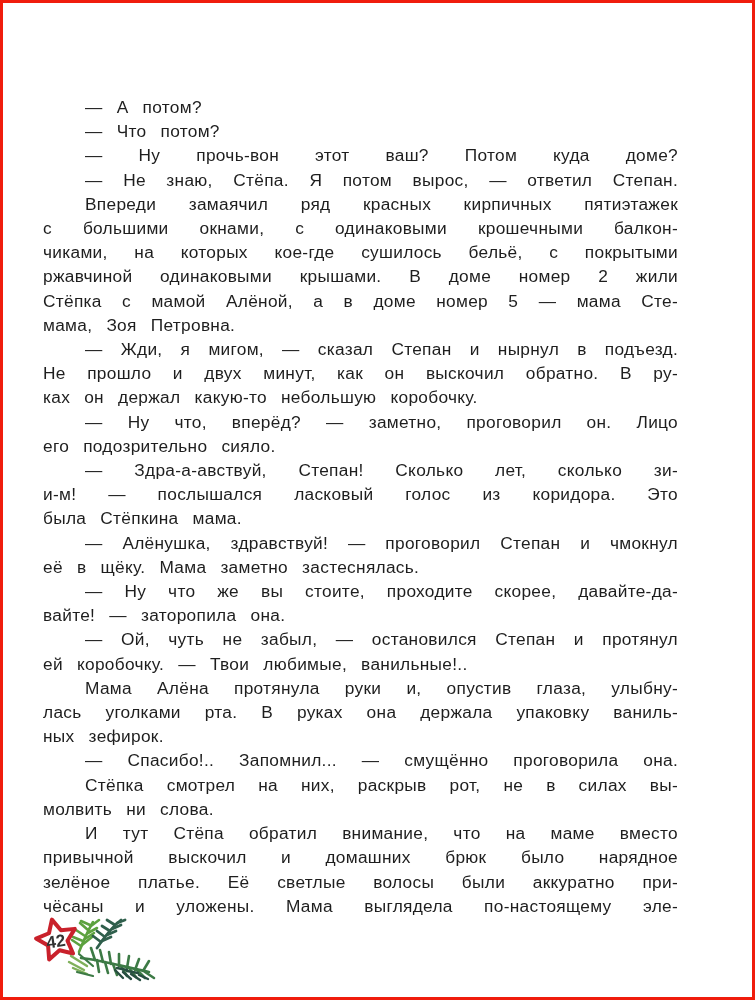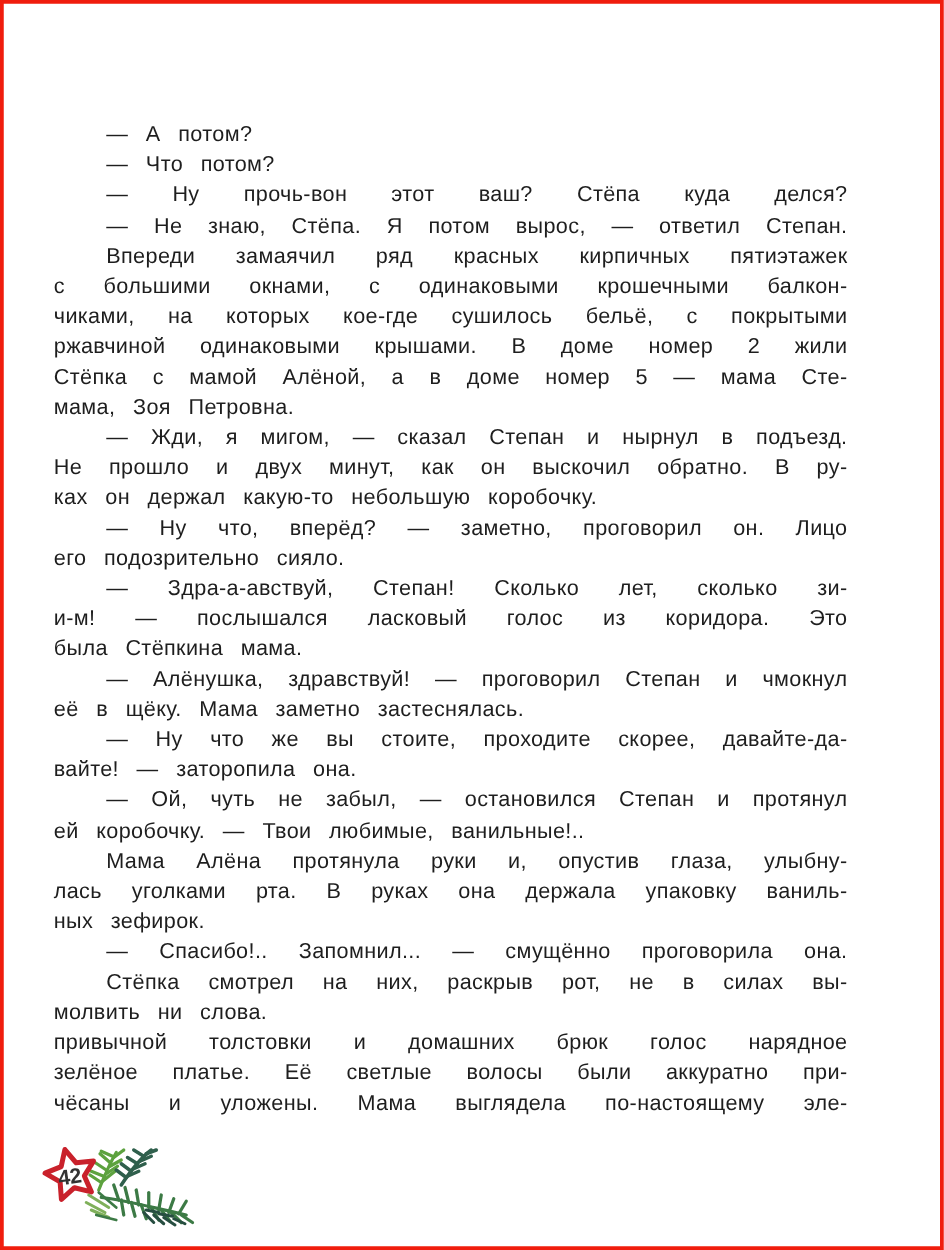--- a/index.html
+++ b/index.html
@@ -49,21 +49,21 @@
   .branches-front{z-index:3;left:34px;top:34px;width:50px;height:36px;}
 </style>
 </head>
 <body>
 
 <div class="frame"></div>
 
 <div class="text-block">
     <div class="line indent end">— А потом?</div>
     <div class="line indent end">— Что потом?</div>
-    <div class="line indent">— Ну прочь-вон этот ваш? Стёпа куда делся?</div>
+    <div class="line indent">— Ну прочь-вон этот ваш? Потом куда доме?</div>
     <div class="line indent">— Не знаю, Стёпа. Я потом вырос, — ответил Степан.</div>
     <div class="line indent">Впереди замаячил ряд красных кирпичных пятиэтажек</div>
     <div class="line">с большими окнами, с одинаковыми крошечными балкон-</div>
     <div class="line">чиками, на которых кое-где сушилось бельё, с покрытыми</div>
     <div class="line">ржавчиной одинаковыми крышами. В доме номер 2 жили</div>
     <div class="line">Стёпка с мамой Алёной, а в доме номер 5 — мама Сте-</div>
     <div class="line end">мама, Зоя Петровна.</div>
     <div class="line indent">— Жди, я мигом, — сказал Степан и нырнул в подъезд.</div>
     <div class="line">Не прошло и двух минут, как он выскочил обратно. В ру-</div>
     <div class="line end">ках он держал какую-то небольшую коробочку.</div>
@@ -77,21 +77,22 @@
     <div class="line indent">— Ну что же вы стоите, проходите скорее, давайте-да-</div>
     <div class="line end">вайте! — заторопила она.</div>
     <div class="line indent">— Ой, чуть не забыл, — остановился Степан и протянул</div>
     <div class="line end">ей коробочку. — Твои любимые, ванильные!..</div>
     <div class="line indent">Мама Алёна протянула руки и, опустив глаза, улыбну-</div>
     <div class="line">лась уголками рта. В руках она держала упаковку ваниль-</div>
     <div class="line end">ных зефирок.</div>
     <div class="line indent">— Спасибо!.. Запомнил... — смущённо проговорила она.</div>
     <div class="line indent">Стёпка смотрел на них, раскрыв рот, не в силах вы-</div>
     <div class="line end">молвить ни слова.</div>
-    <div class="line">привычной толстовки и домашних брюк голос нарядное</div>
+    <div class="line indent">И тут Стёпа обратил внимание, что на маме вместо</div>
+    <div class="line">привычной выскочил и домашних брюк было нарядное</div>
     <div class="line">зелёное платье. Её светлые волосы были аккуратно при-</div>
     <div class="line">чёсаны и уложены. Мама выглядела по-настоящему эле-</div>
   </div>
 
 <div class="page-mark">
 
   <svg class="branches" viewBox="0 0 120 78" fill="none">
 
     <g stroke="#5da23f" stroke-width="2.6" stroke-linecap="round">
       <path d="M24 40 C28 30 32 20 38 10"></path>

